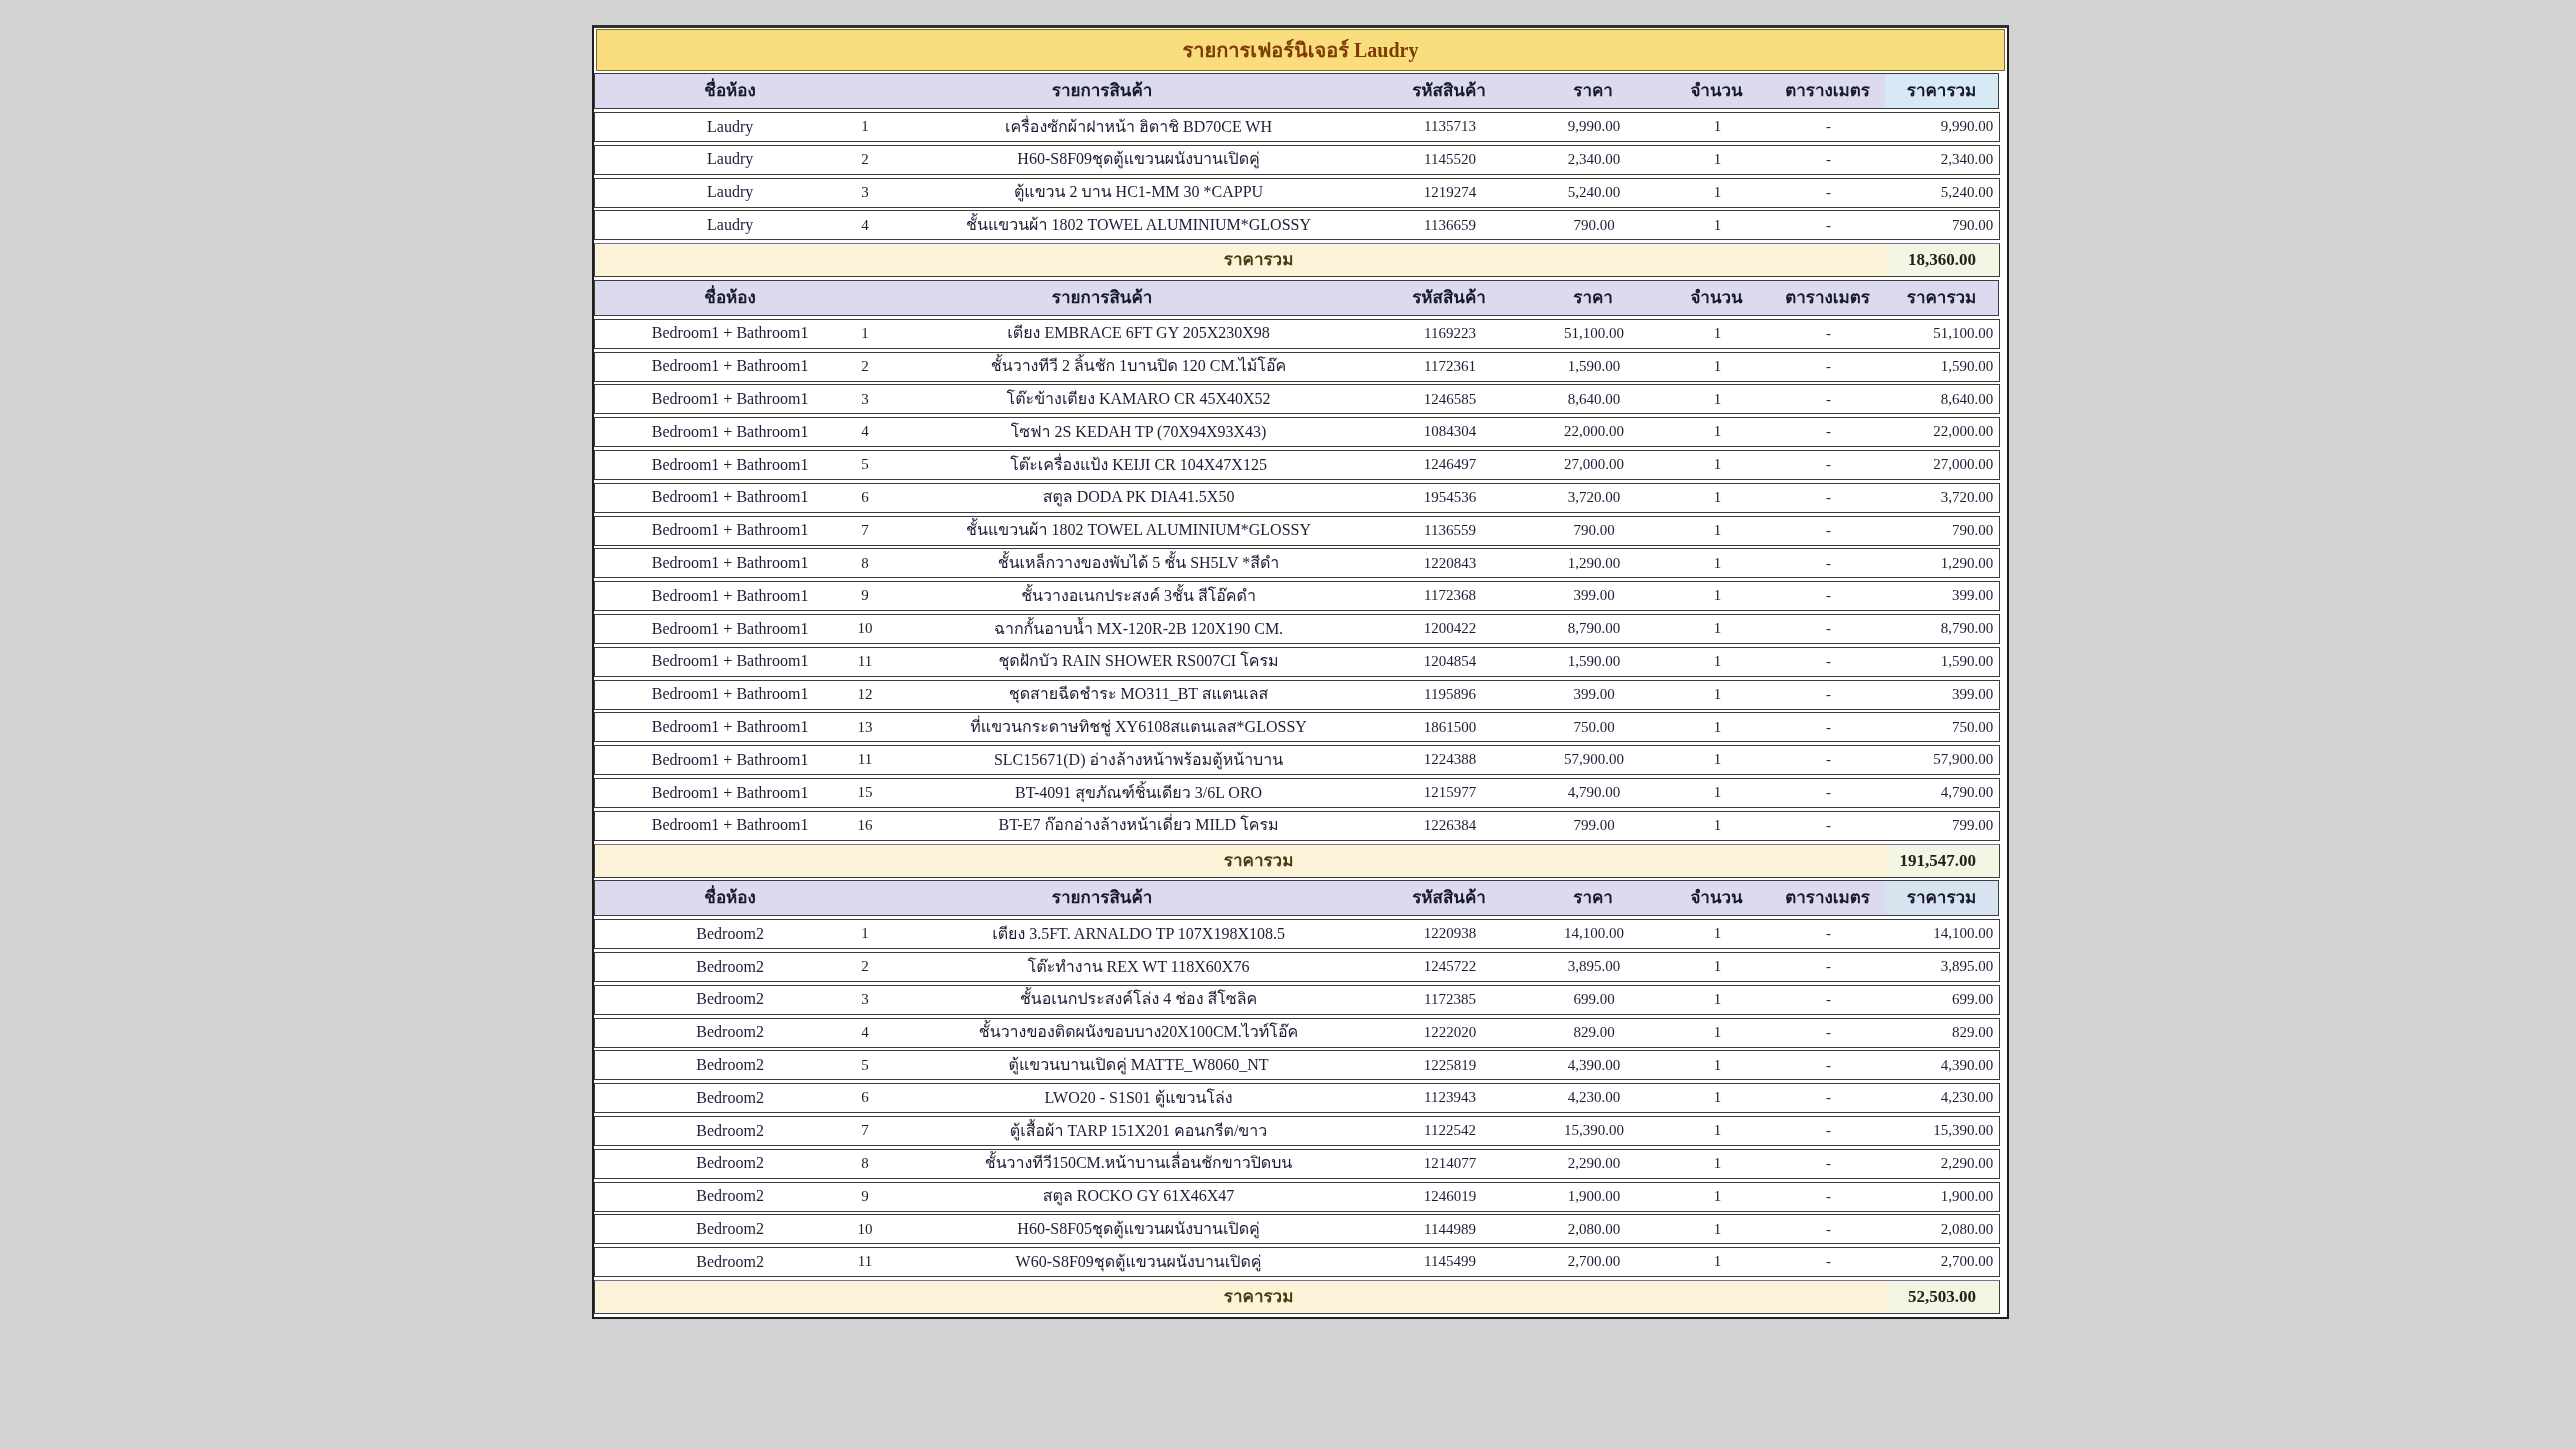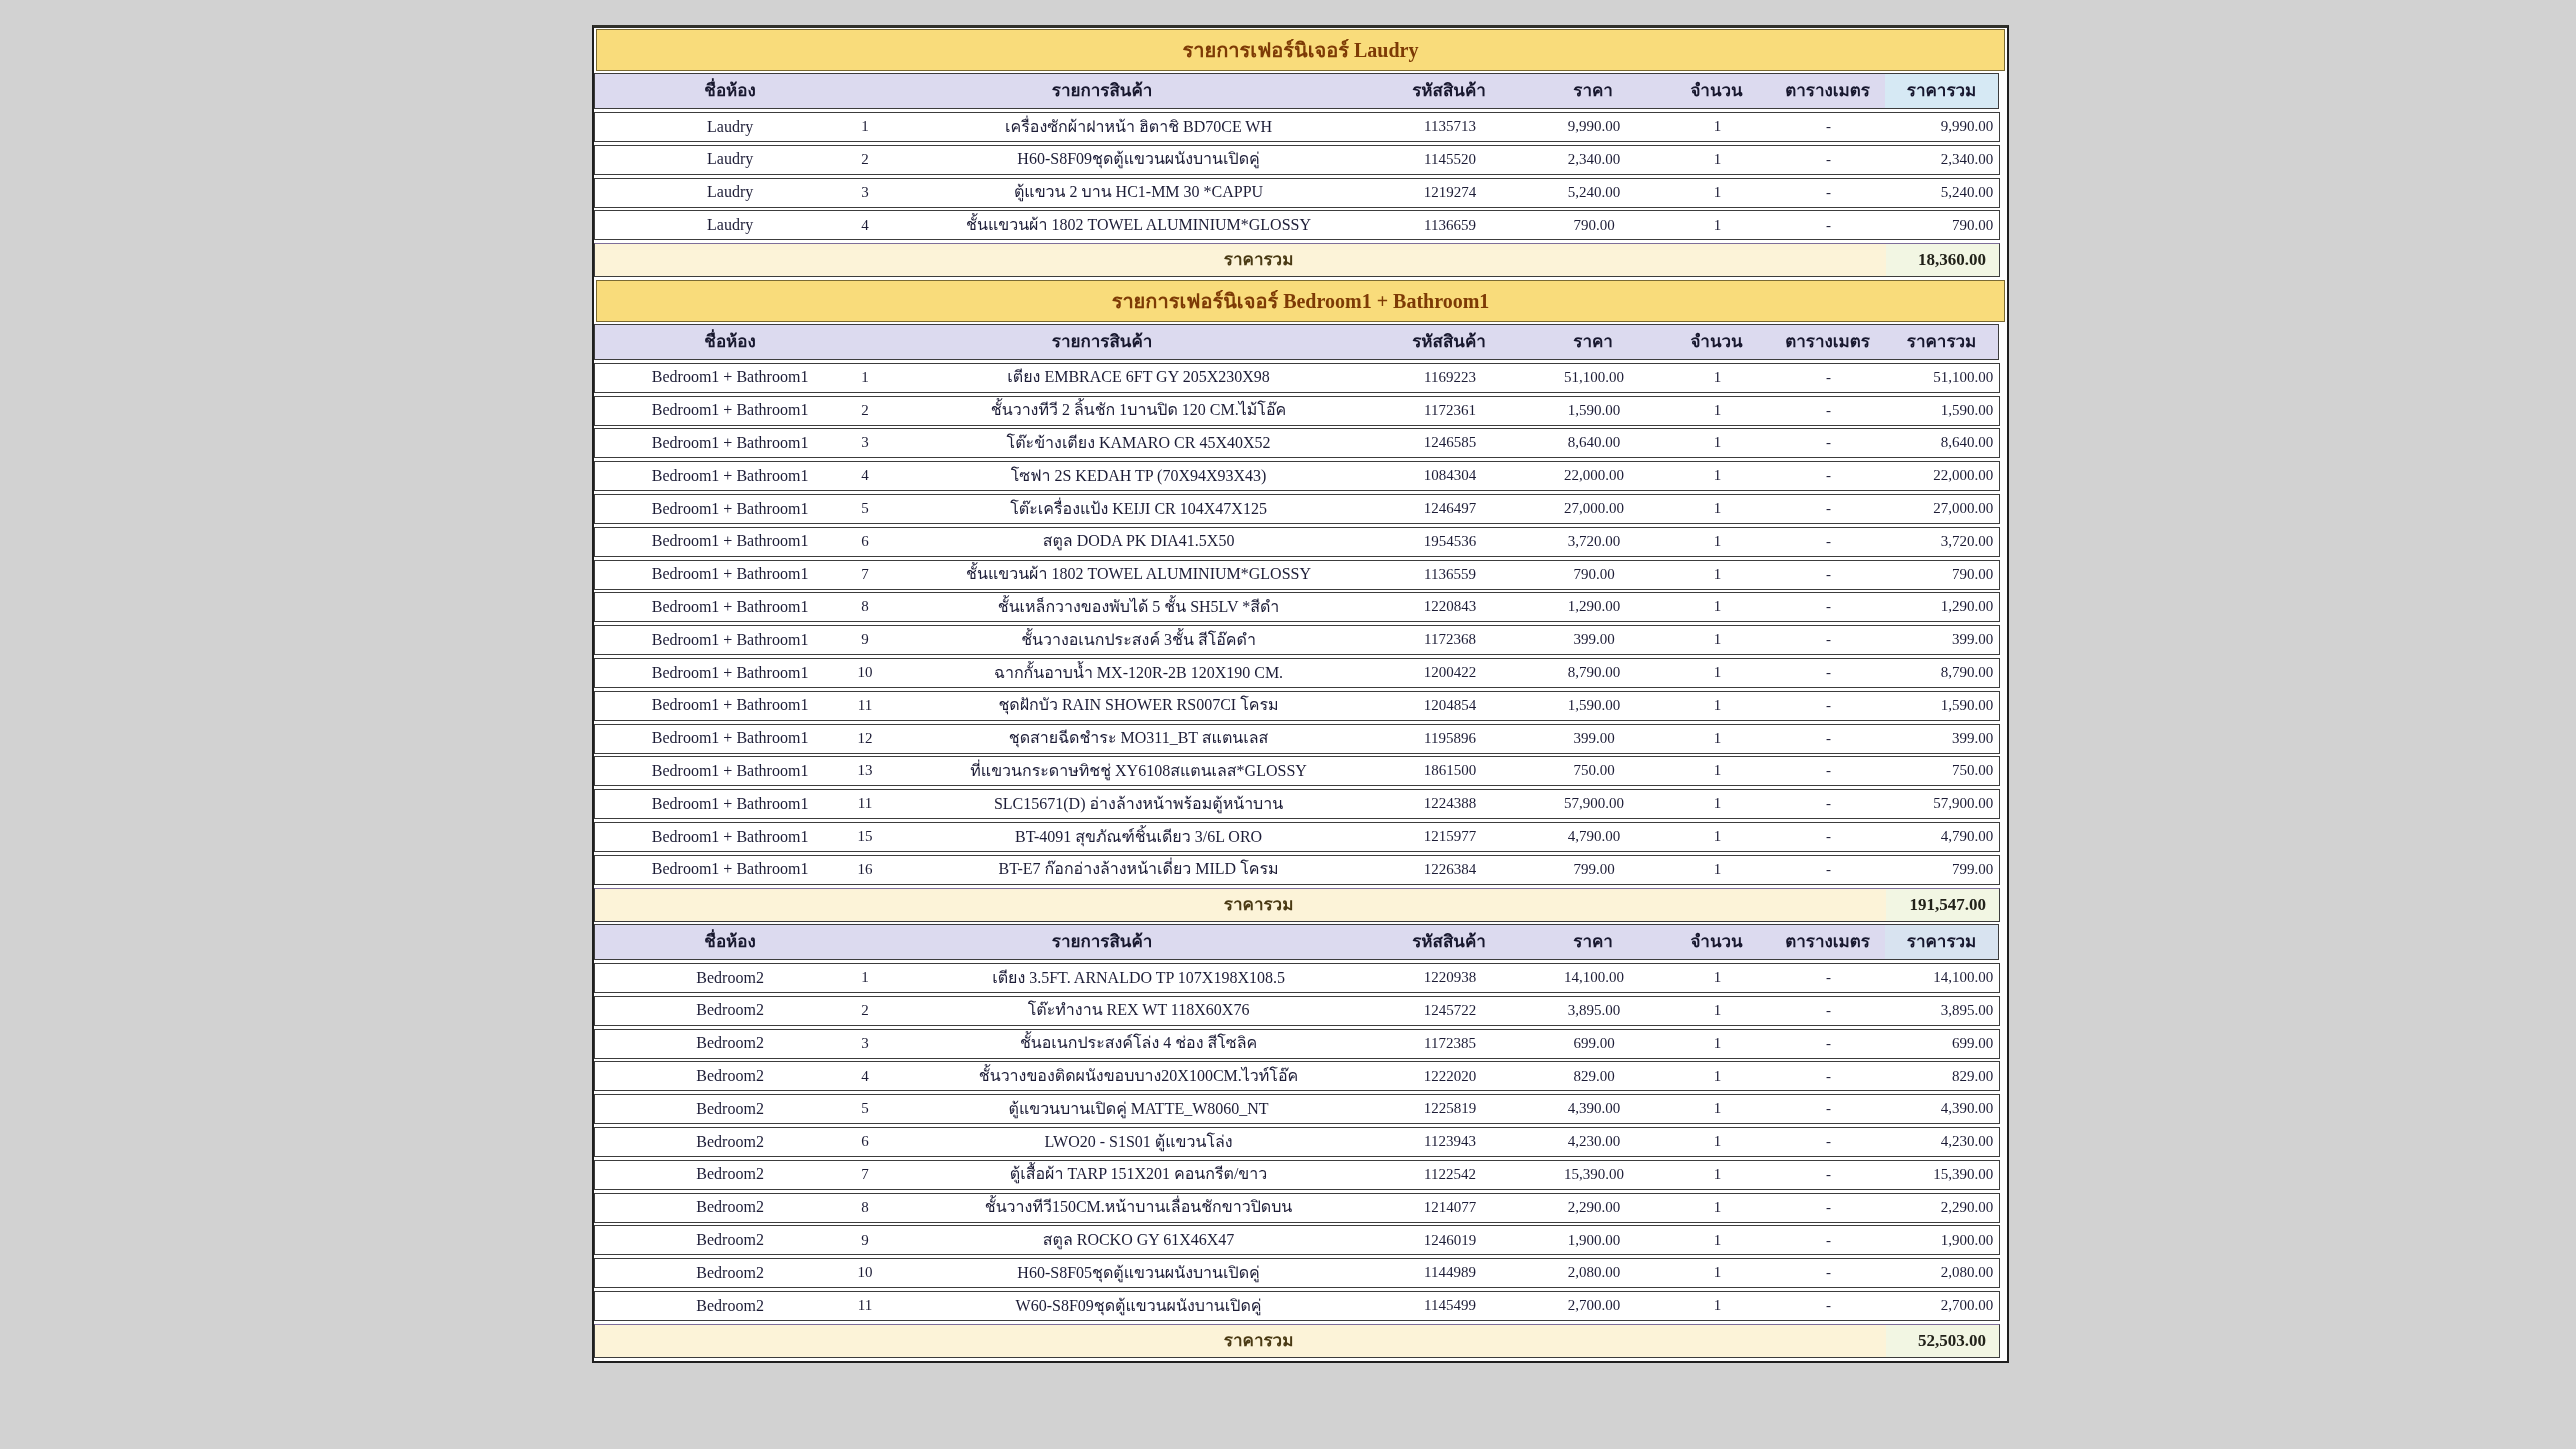--- a/index.html
+++ b/index.html
@@ -46,21 +46,21 @@
   }
   .total-row .cell{min-height:34px;}
   .total-row .total-label-cell{
     background:var(--total-label-bg,#fcf3d8);
     font-weight:bold;font-size:17px;color:#4a3a14;
     border-top:1.9px solid #7d6d9a;
   }
   .total-row .total-amount-cell{
     background:var(--total-amount-bg,#f2f6e3);
     font-weight:bold;font-size:17px;justify-content:flex-end;
-    padding-right:13px;color:#22221a;
+    padding-right:23px;color:#22221a;
     border-top:1.9px solid #7d6d9a;
   }
   .num-cell{font-size:15px;}
   .row-total-cell{justify-content:flex-end;padding-right:5.7px;}
   .item-name-cell{font-size:16px;}
 </style>
 </head>
 <body style="--page-bg: #d2d2d2; --title-bg: #f9dc7b; --title-text: #7d3a05; --header-bg: #dcdaef; --total-label-bg: #fcf3d8; --total-amount-bg: #f2f6e3;">
 
 <div class="sheet">
@@ -122,23 +122,20 @@
     <div class="cell num-cell row-total-cell">790.00</div>
   </div>
 </div>
     <div class="grid-row total-row">
       <div class="cell total-label-cell" style="grid-column:1 / span 7">ราคารวม</div>
       <div class="cell total-amount-cell">18,360.00</div>
     </div>
   </div>
 
   <div class="section">
-    <div class="title-bar">
-      <span class="tpl-title">รายการเฟอร์นิเจอร์ Bedroom1 + Bathroom1</span>
-    </div>
     <div class="grid-row header-row">
       <div class="cell">ชื่อห้อง</div>
       <div class="cell">รายการสินค้า</div>
       <div class="cell">รหัสสินค้า</div>
       <div class="cell">ราคา</div>
       <div class="cell">จำนวน</div>
       <div class="cell">ตารางเมตร</div>
       <div class="cell last-col" style="background: rgb(220, 218, 239);">ราคารวม</div>
     </div>
     <div class="rows-host">

